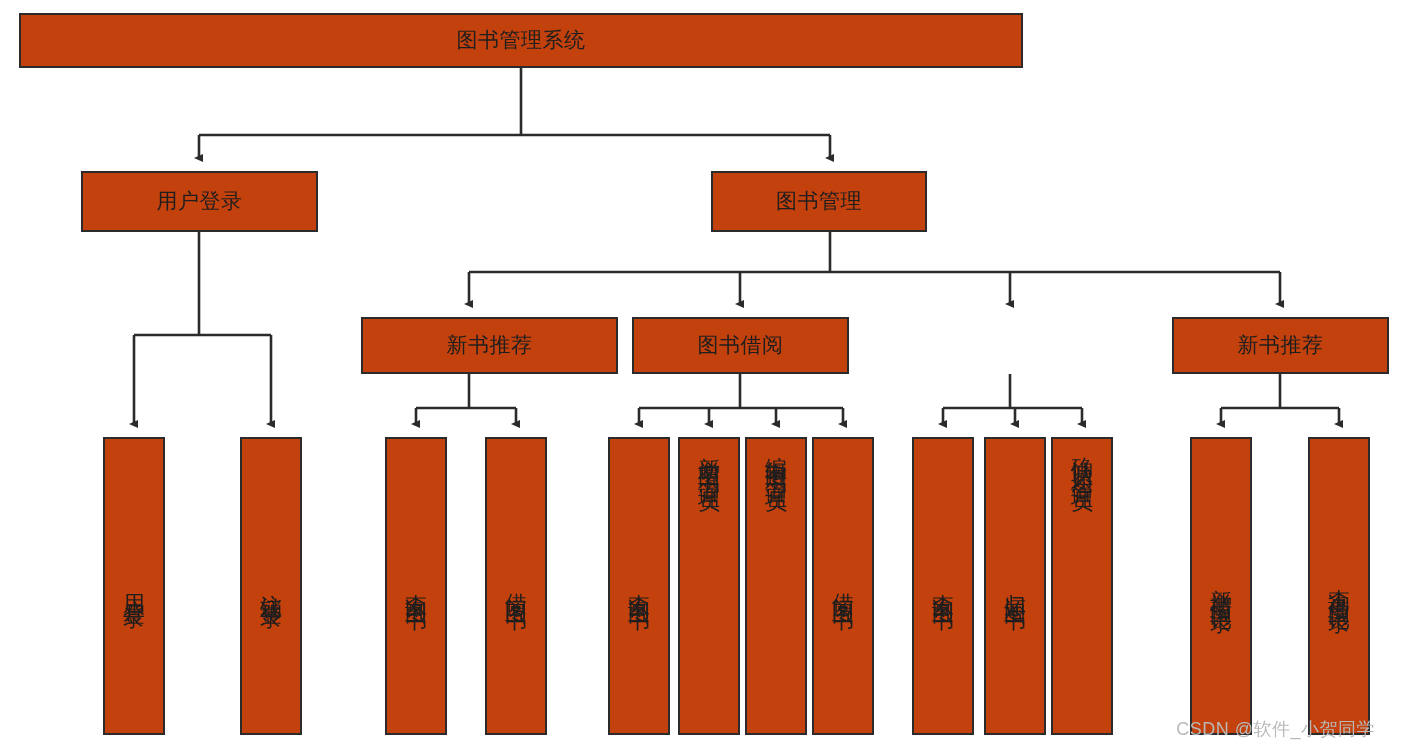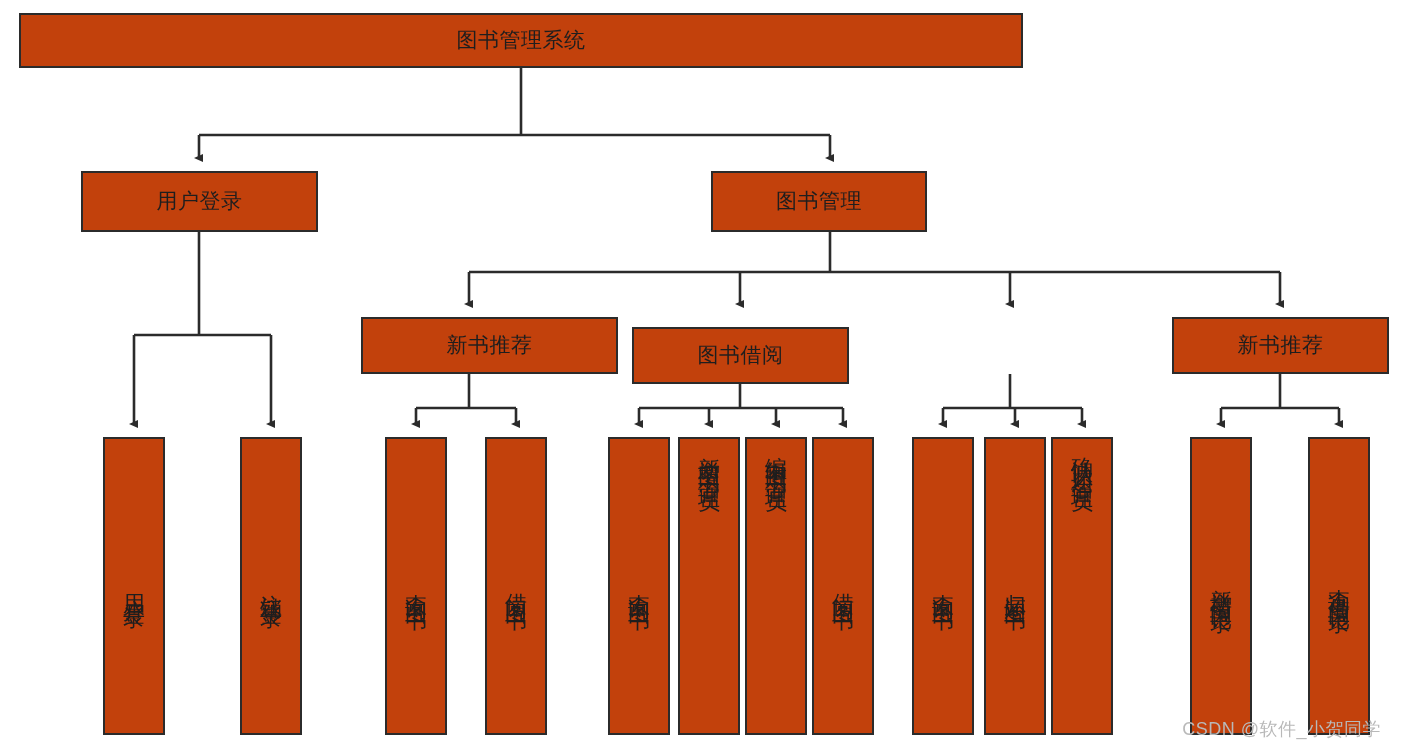--- a/index.html
+++ b/index.html
@@ -55,21 +55,21 @@
     font-size:22px;
     letter-spacing:5px;
     line-height:1;
     white-space:nowrap;
   }
   .node.v.center{
     align-items:center;
   }
   .watermark{
     position:absolute;
-    right:24px;
+    right:30px;
     bottom:6px;
     font-size:18px;
     color:#b9b9b9;
     z-index:5;
     white-space:nowrap;
     letter-spacing:0.5px;
   }
 </style>
 </head>
 <body>
@@ -133,21 +133,21 @@
   <div class="node h" style="left: 81px; top: 171px; width: 237px; height: 61px; border-color: rgb(43, 43, 43);">
     <span class="label">用户登录</span>
   </div>
   <div class="node h" style="left: 711px; top: 171px; width: 216px; height: 61px; border-color: rgb(43, 43, 43);">
     <span class="label">图书管理</span>
   </div>
 
   <div class="node h" style="left: 361px; top: 317px; width: 257px; height: 57px; border-color: rgb(43, 43, 43);">
     <span class="label">新书推荐</span>
   </div>
-  <div class="node h" style="left: 632px; top: 327px; width: 217px; height: 57px; border-color: rgb(43, 43, 43);">
+  <div class="node h" style="left: 632px; top: 317px; width: 217px; height: 57px; border-color: rgb(43, 43, 43);">
     <span class="label">图书借阅</span>
   </div>
   <div class="node h" style="left: 1172px; top: 317px; width: 217px; height: 57px; border-color: rgb(43, 43, 43);">
     <span class="label">新书推荐</span>
   </div>
 
   <div class="node v center" style="left: 103px; top: 437px; width: 62px; height: 298px; border-color: rgb(43, 43, 43);">
     <span class="label">用户登录</span>
   </div>
   <div class="node v center" style="left: 240px; top: 437px; width: 62px; height: 298px; border-color: rgb(43, 43, 43);">

